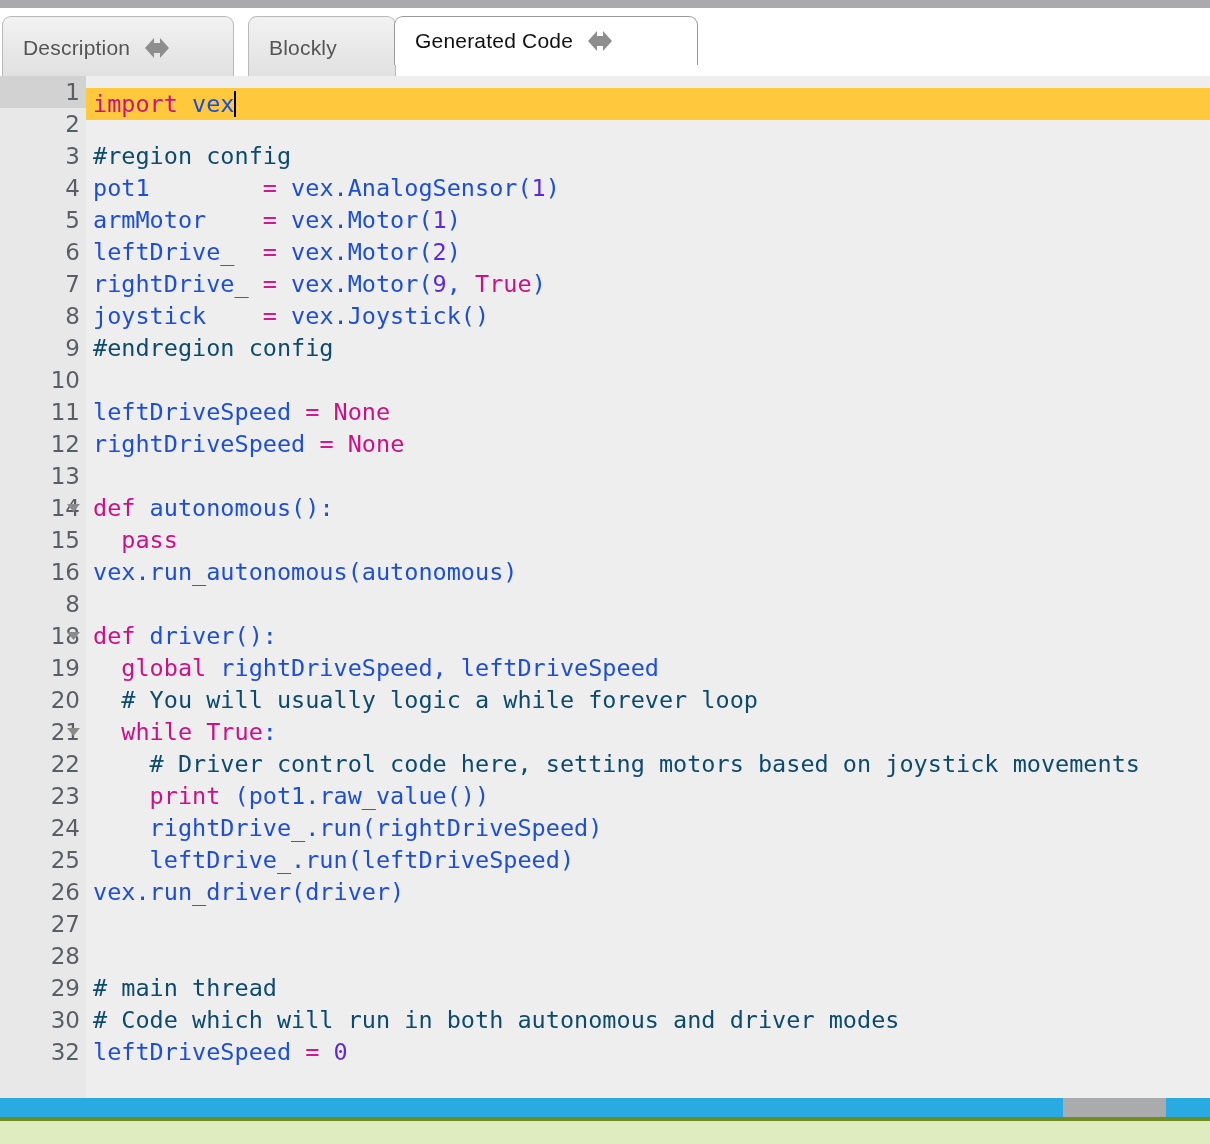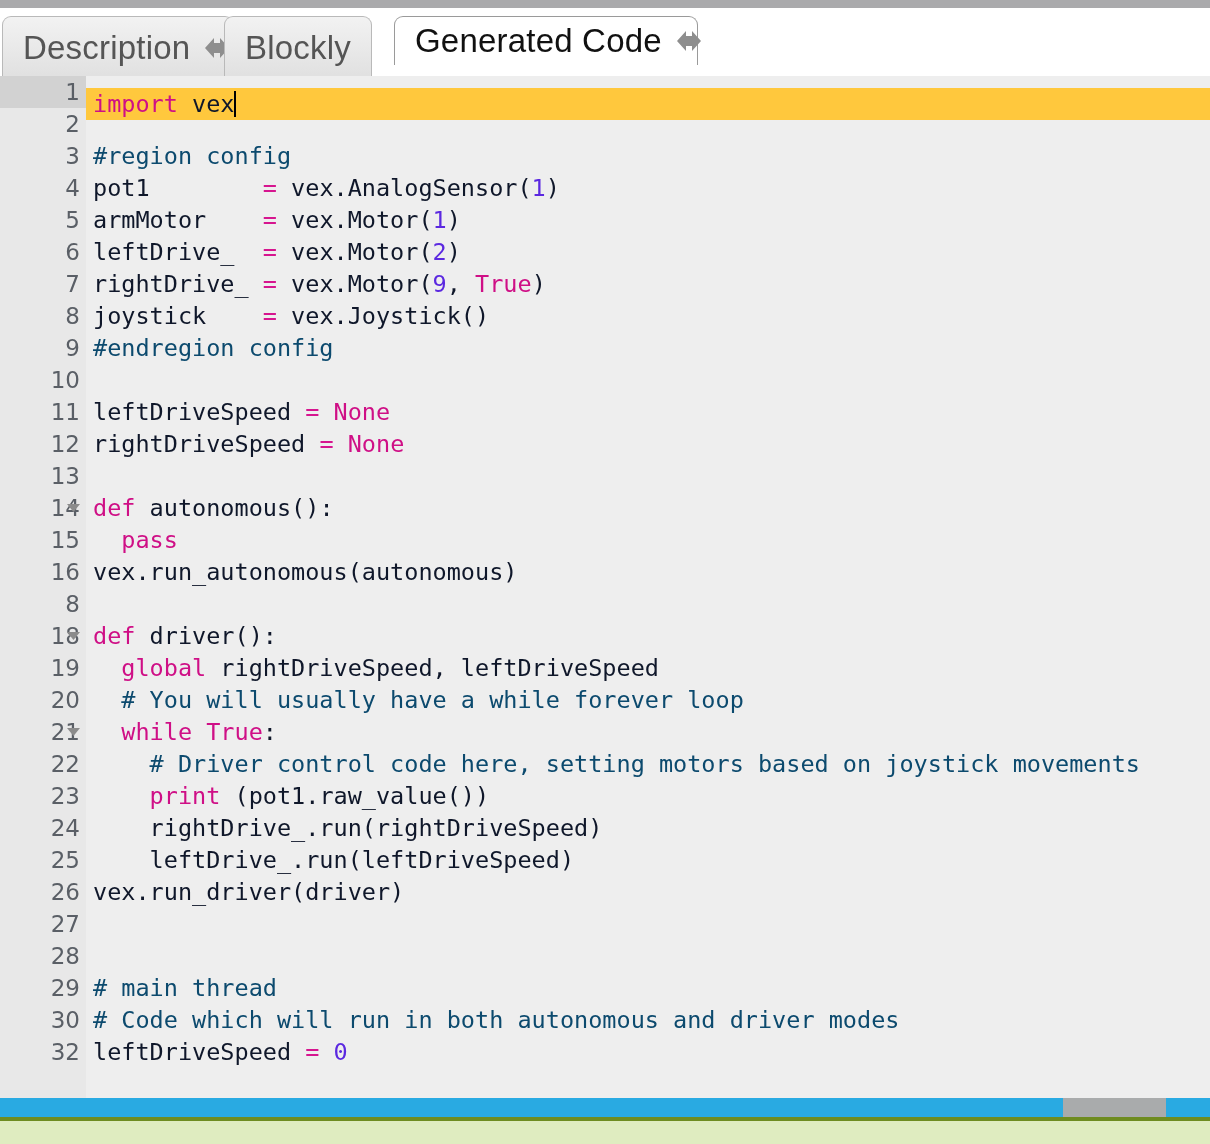--- a/index.html
+++ b/index.html
@@ -34,27 +34,27 @@
     cursor:pointer;
     user-select:none;
   }
   .tab.active {
     background:#ffffff;
     border-color:#9a9a9a;
     color:#111;
     height:49px; top:8px;
     z-index:5;
   }
-  .tab-label { font-size:33px; letter-spacing:.2px; white-space:nowrap; }
+  .tab-label { font-size:21px; letter-spacing:.2px; white-space:nowrap; }
   .tab.active .tab-label { color:#111; }
   .tab-arrow { margin-left:14px; display:flex; align-items:center; }
   .tab-arrow svg { display:block; }
 
   #tab-description { left:2px;   width:232px; }
-  #tab-blockly     { left:224px; width:148px; }
+  #tab-blockly     { left:248px; width:148px; }
   #tab-generated   { left:394px; width:304px; }
 
   
   .tabbar-underline {
     position:absolute; left:0; top:75px; width:1210px; height:1px;
     background:transparent;
   }
 
   
   .editor {
@@ -96,21 +96,21 @@
     font-size:23.5px;
     line-height:32px;
     white-space:pre;
     color:#1a1a1a;
     letter-spacing:0px;
   }
   .tok-kw   { color:#cf0f86; }
   .tok-com  { color:#0c4a6e; }
   .tok-num  { color:#5b28e0; }
   .tok-op   { color:#d6158f; }
-  .tok-txt  { color:#0f172a; }
+  .tok-txt  { color:#1d4ed8; }
   .caret {
     display:inline-block; width:2px; height:26px;
     background:#000; vertical-align:middle;
     position:relative; top:0px;
   }
 
   
   .hscroll {
     position:absolute; left:0; top:1098px; width:1210px; height:19px;
     background:#29aae2;
@@ -295,21 +295,21 @@
         <div class="row">
           <div class="ln-cell">
             <span class="ln-num">19</span>
           </div>
           <div class="code-cell"><span class="tok-txt">  </span><span class="tok-kw">global</span><span class="tok-txt"> rightDriveSpeed, leftDriveSpeed</span></div>
         </div>
         <div class="row">
           <div class="ln-cell">
             <span class="ln-num">20</span>
           </div>
-          <div class="code-cell"><span class="tok-txt">  </span><span class="tok-com"># You will usually have a while forever loop</span></div>
+          <div class="code-cell"><span class="tok-txt">  </span><span class="tok-com"># You will usually logic a while forever loop</span></div>
         </div>
         <div class="row">
           <div class="ln-cell">
             <span class="ln-num">21</span>
             <span class="fold">
               <svg width="13" height="9" viewBox="0 0 13 9">
                 <path d="M0 0 L13 0 L6.5 8 Z" fill="#8b8b8b"></path>
               </svg>
             </span>
           </div>

